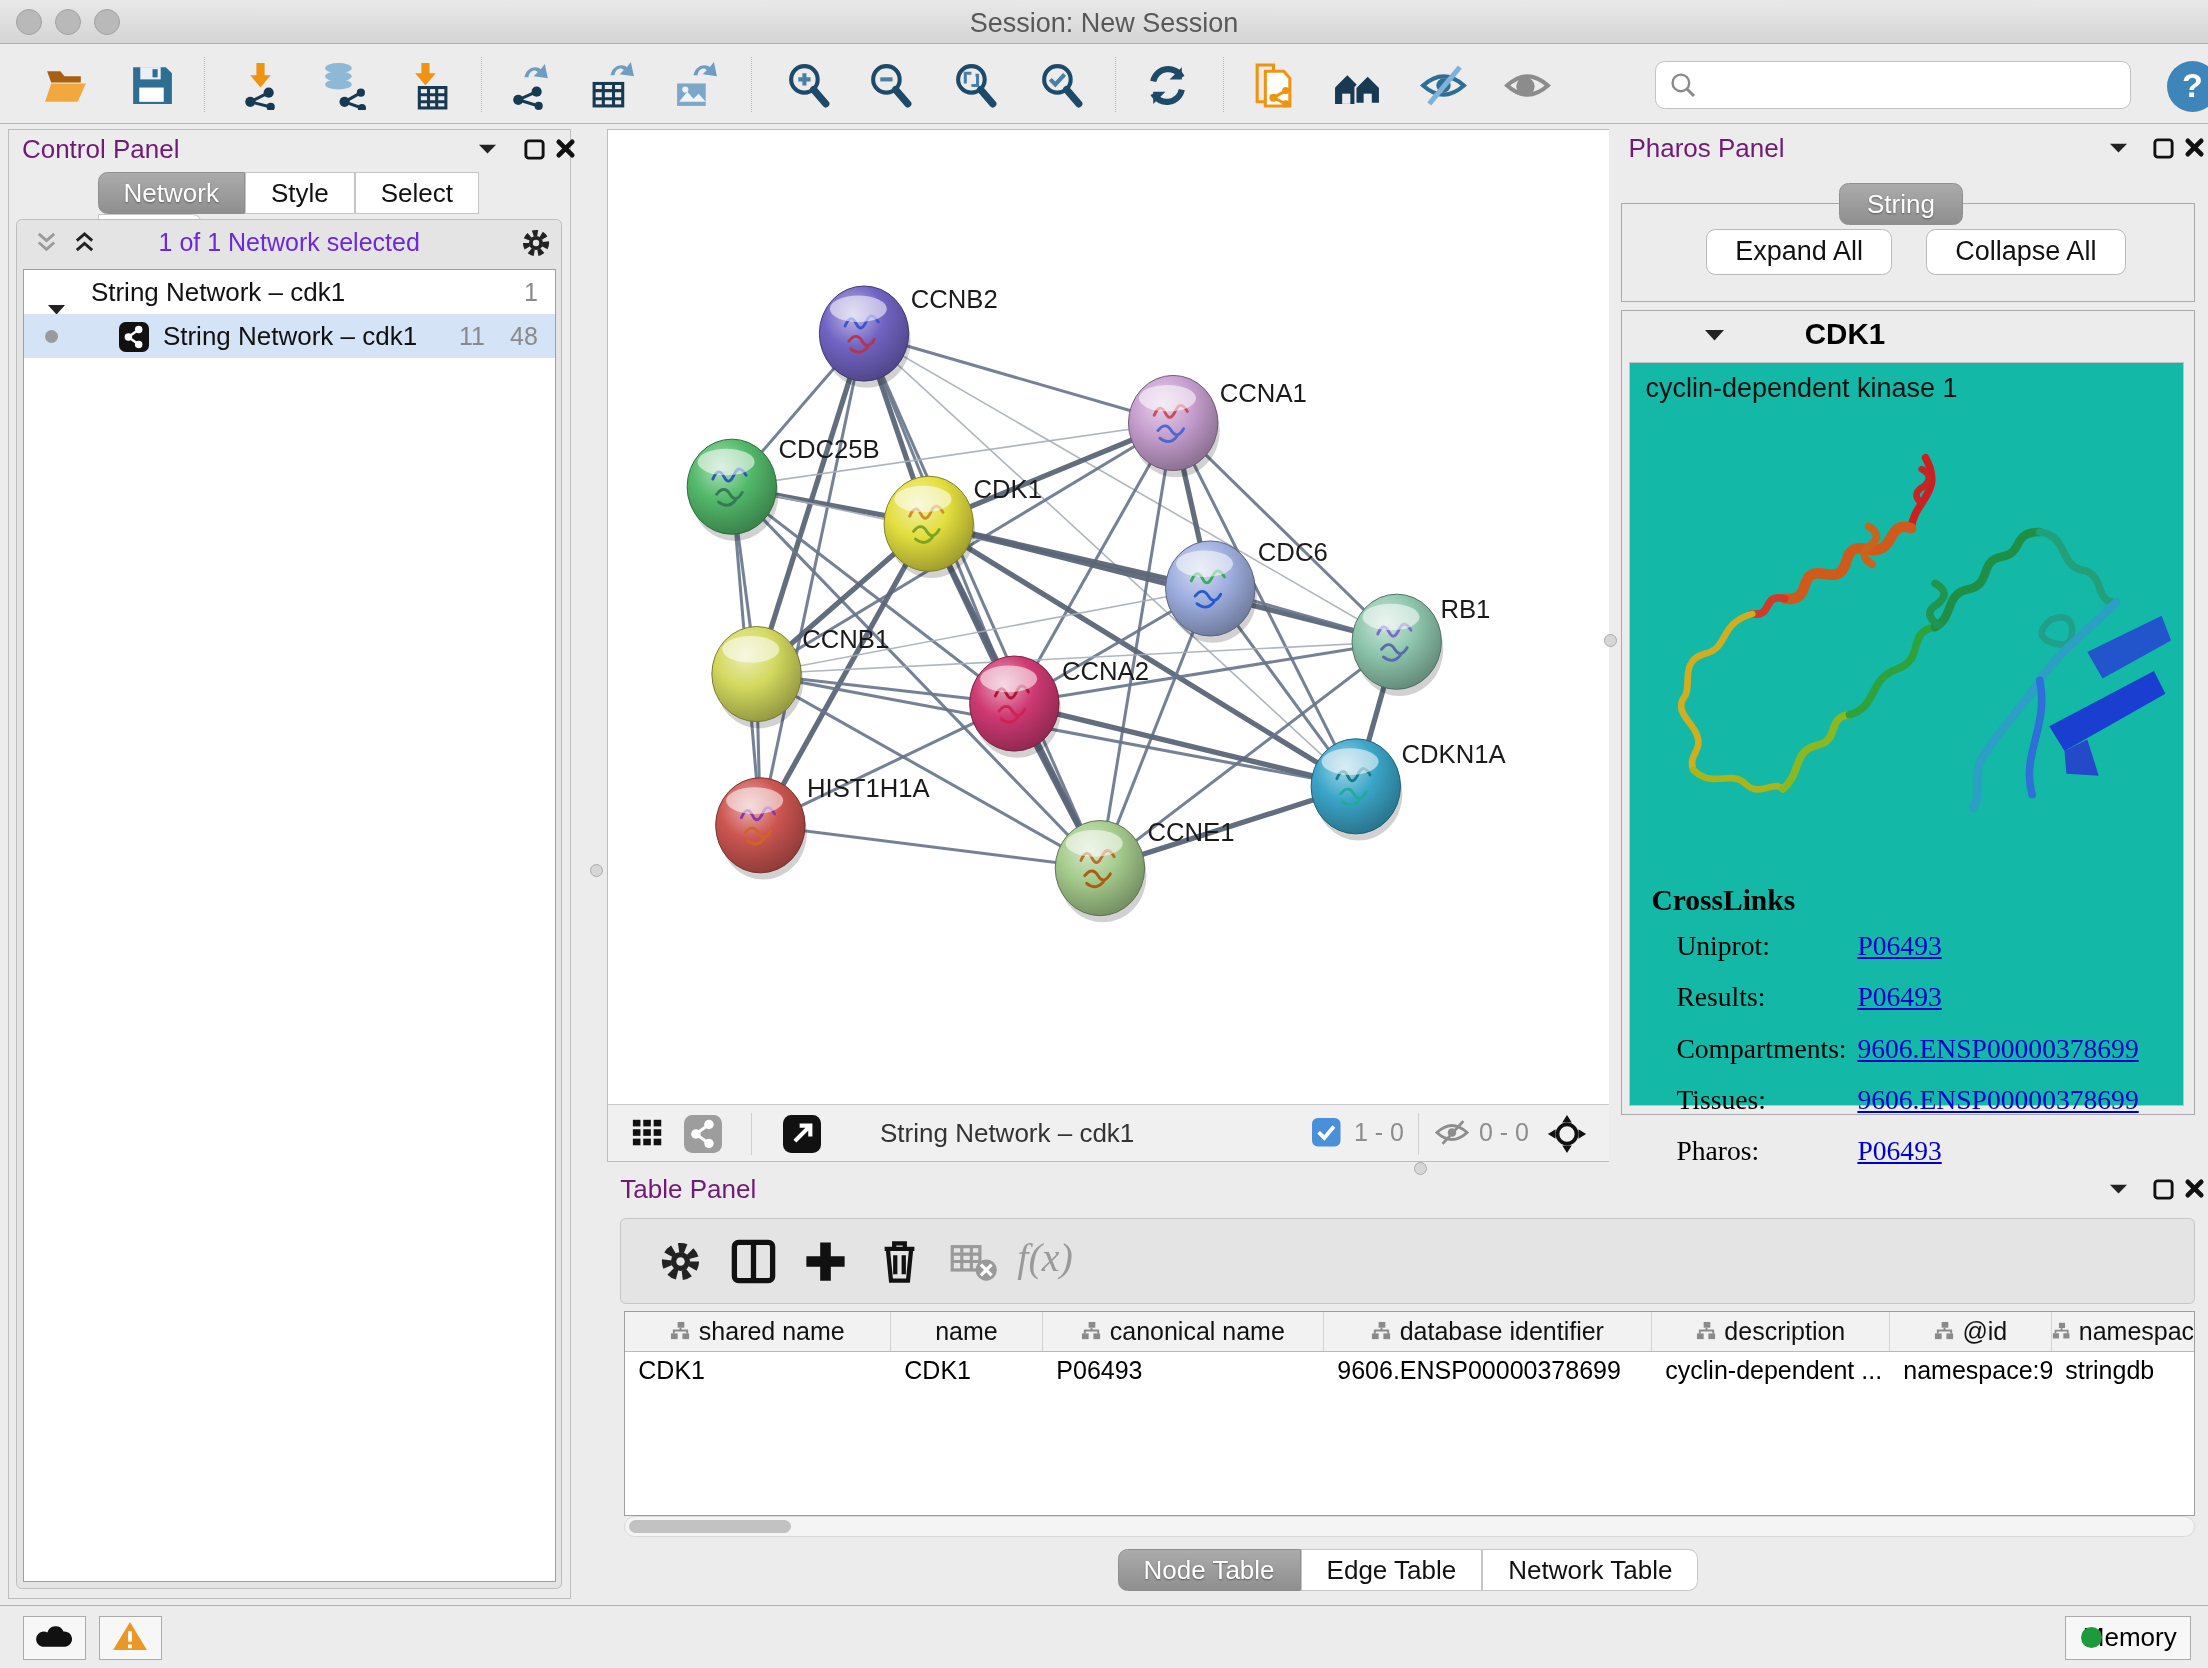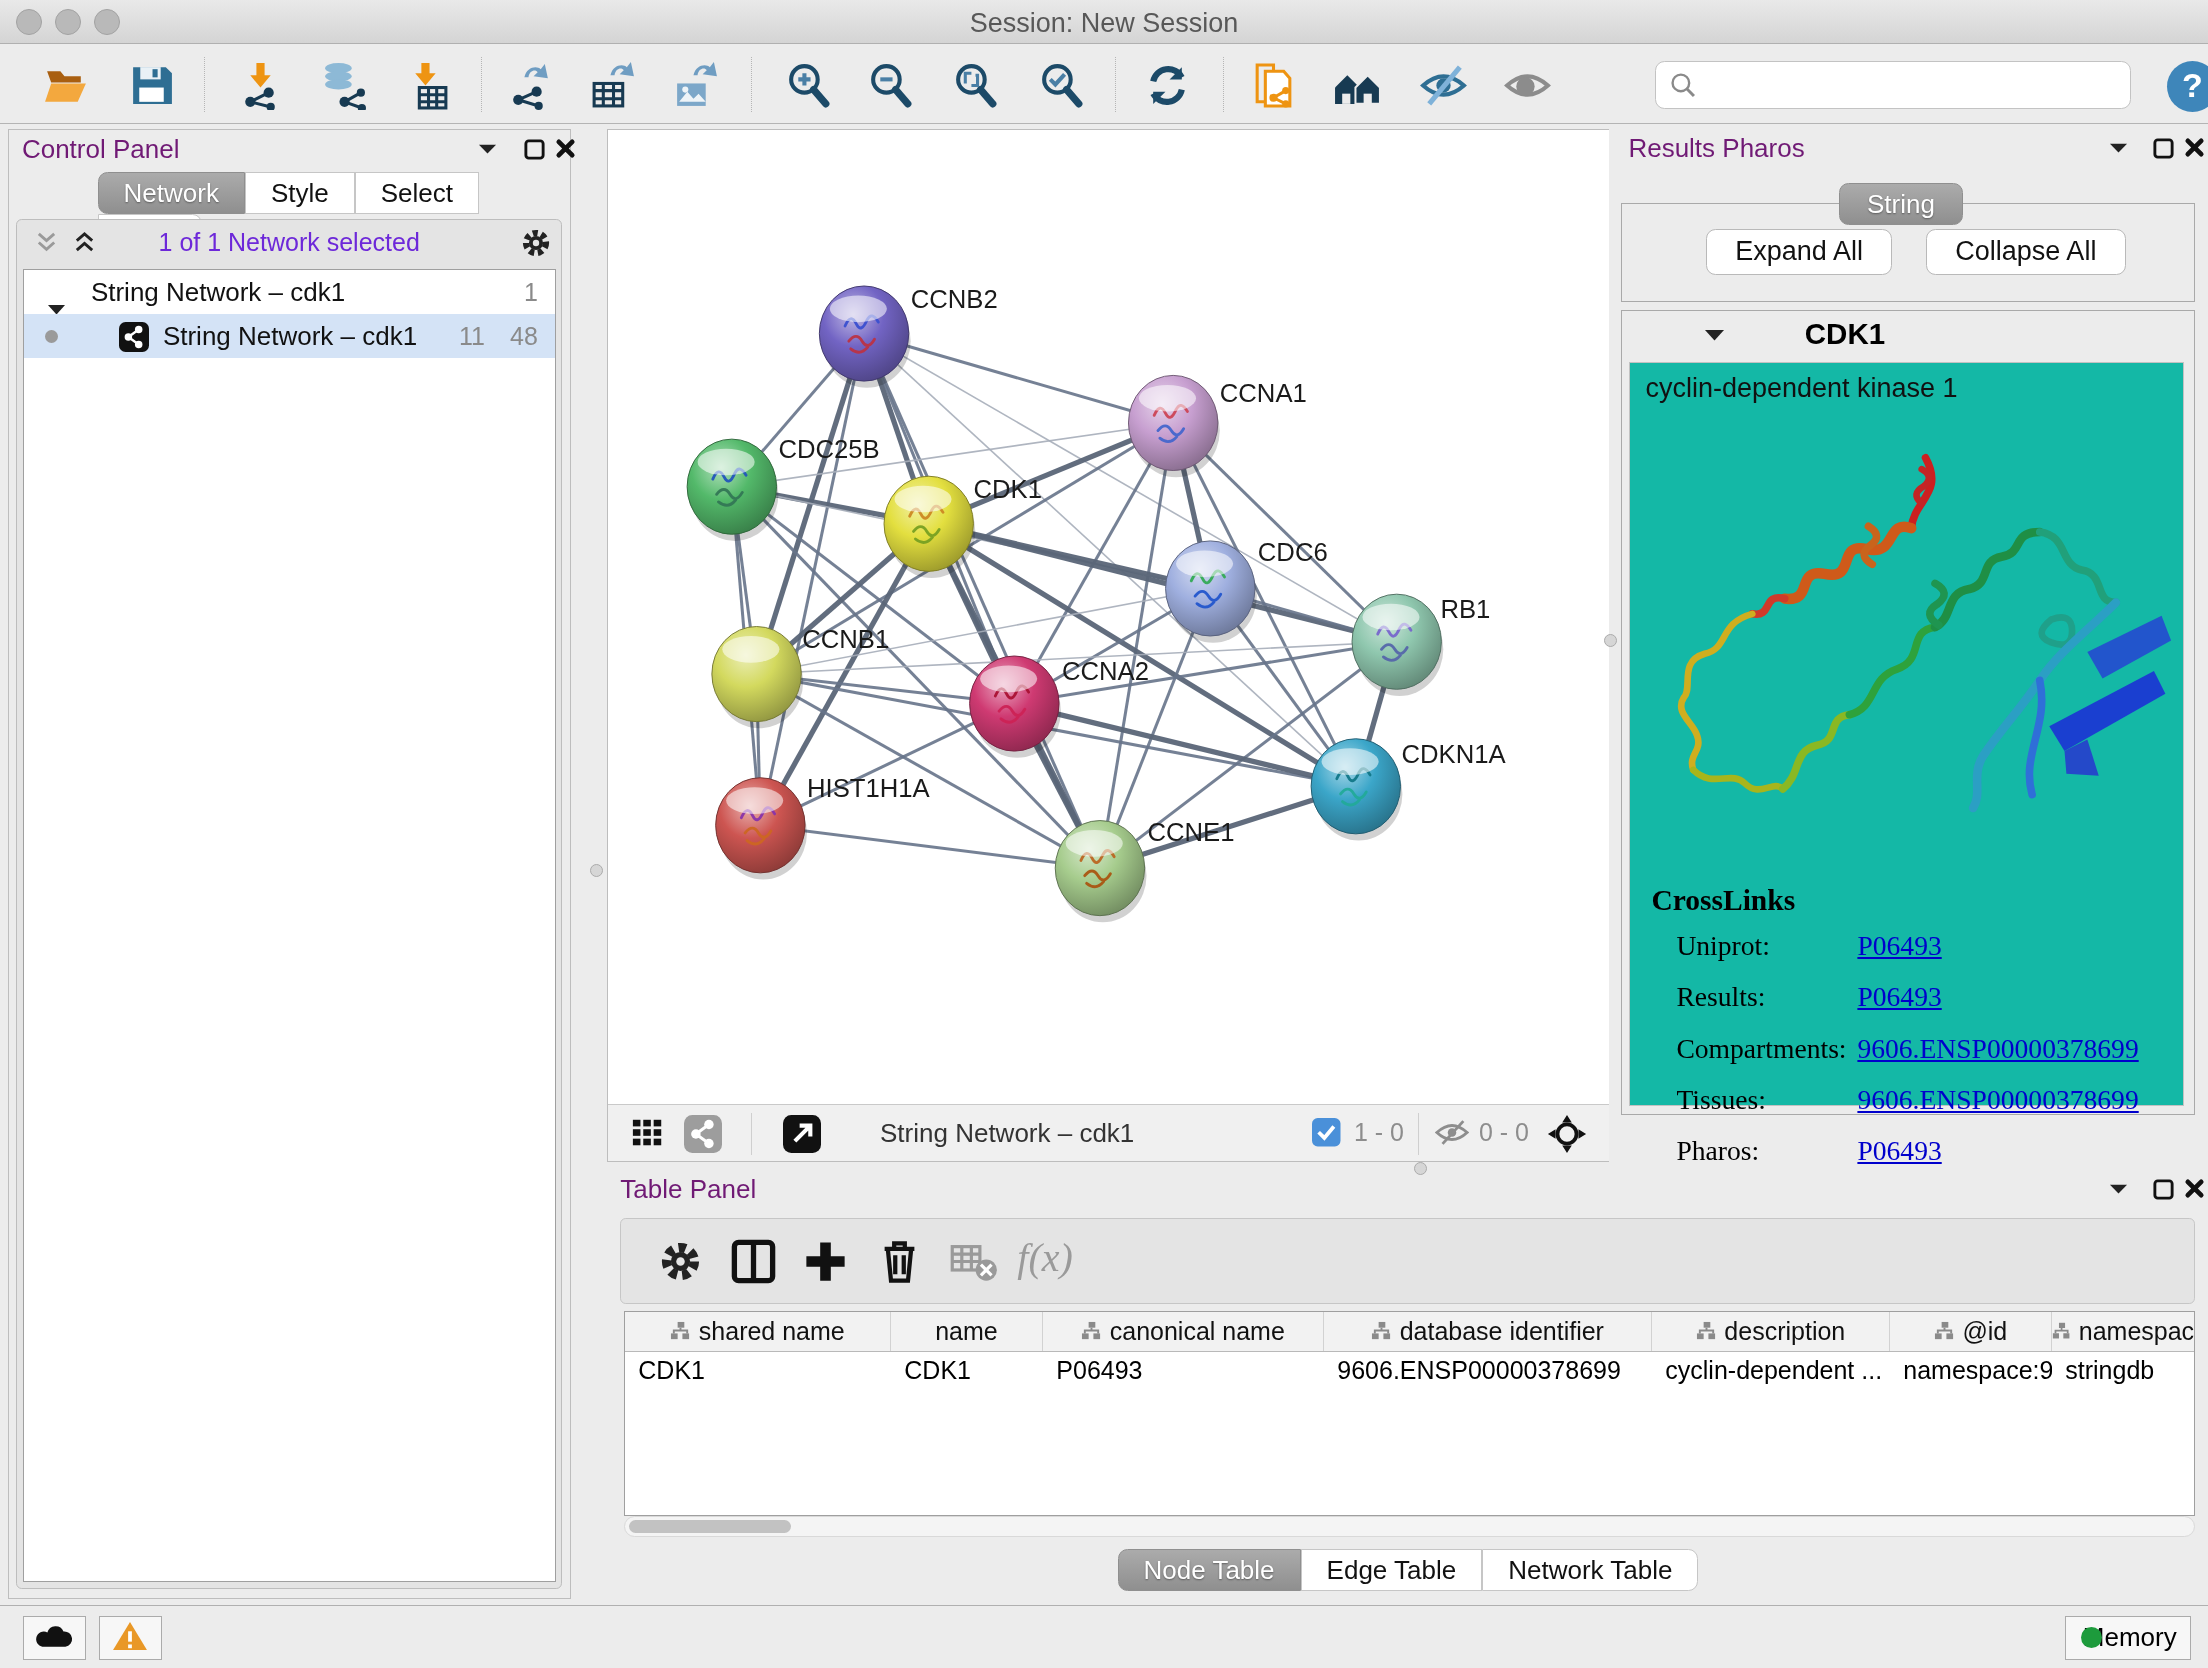--- a/index.html
+++ b/index.html
@@ -545,21 +545,21 @@
         </svg></span>
     <span class="nt-num" style="left:871px">0 - 0</span>
     <span style="position:absolute;left:938px;top:7.6px"><svg width="42" height="42" viewBox="0 0 44 44">
           <circle cx="22" cy="22" r="10" fill="none" stroke="#111" stroke-width="4"></circle>
           <path d="M22 2l5 8H17zM42 22l-8 5V17zM22 42l-5-8h10zM2 22l8-5v10z" fill="#111"></path>
         </svg></span>
   </div>
 </div>
 
 <div class="results-panel">
-  <span class="panel-title" style="position:absolute;left:11.4px;top:3.8px">Results Pharos</span>
+  <span class="panel-title" style="position:absolute;left:11.4px;top:3.8px">Pharos Panel</span>
   <span style="position:absolute;left:491px;top:11.4px"><svg width="21" height="13.3" viewBox="0 0 22 14">
         <path d="M2 3h18l-9 9z" fill="#222"></path>
       </svg></span>
   <span style="position:absolute;left:535px;top:7.6px"><svg width="23" height="23" viewBox="0 0 24 24">
         <rect x="3" y="3" width="18" height="18" rx="3" fill="none" stroke="#111" stroke-width="3"></rect>
       </svg></span>
   <span style="position:absolute;left:567px;top:7.6px"><svg width="21" height="21" viewBox="0 0 22 22">
         <path d="M4 4 18 18M18 4 4 18" stroke="#111" stroke-width="5" stroke-linecap="round"></path>
       </svg></span>
   <div class="rp-tab">String</div>

